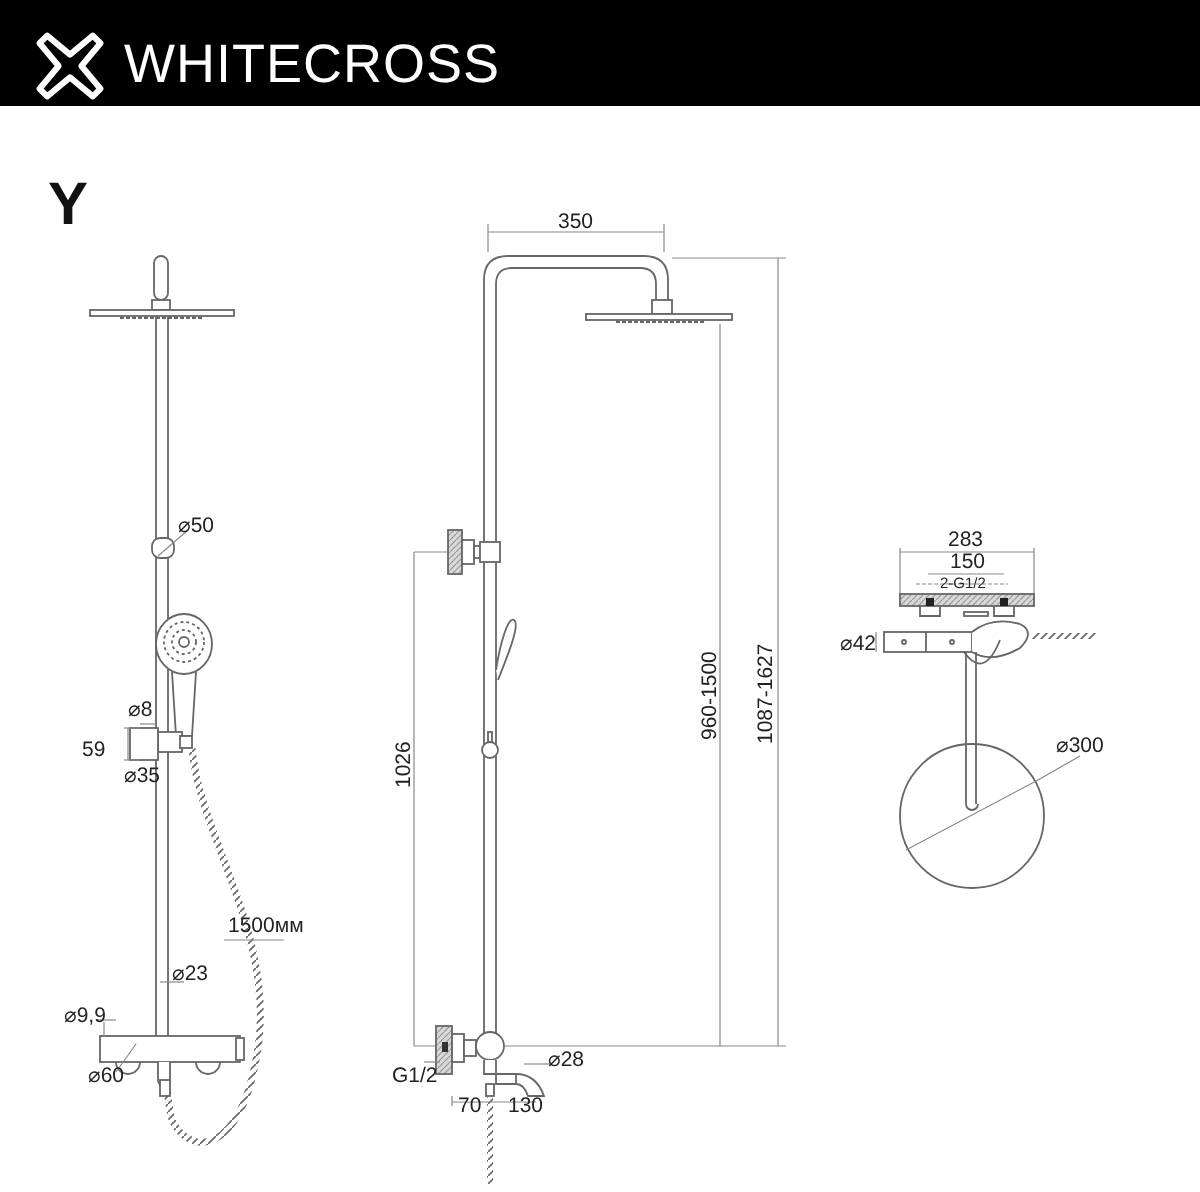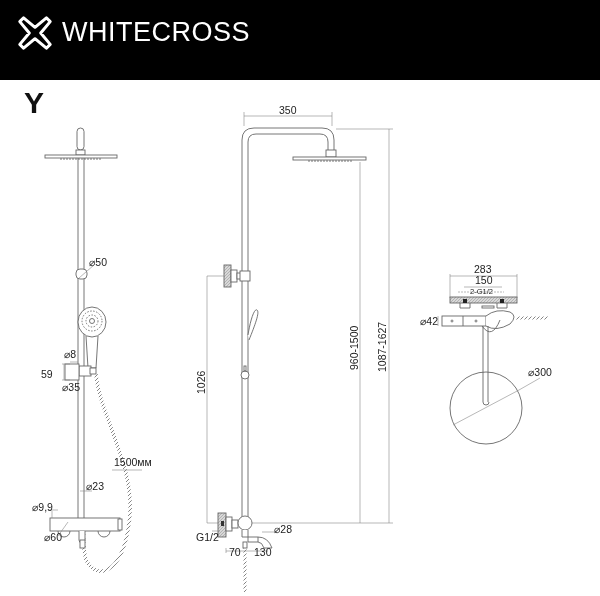--- a/index.html
+++ b/index.html
@@ -1,17 +1,17 @@
 <!DOCTYPE html>
 <html><head>
   <meta charset="utf-8">
   <style>
     html, body { margin: 0; padding: 0; background: #ffffff; }
     body { width: 600px; height: 596px; position: relative; overflow: hidden; font-family: "Liberation Sans", sans-serif; }
-    .header { position: absolute; left: 0; top: 0; width: 600px; height: 80px; background: #000000; }
+    .header { position: absolute; left: 0; top: 0; width: 600px; height: 53px; background: #000000; }
     .logo-icon { position: absolute; left: 16px; top: 14px; width: 38px; height: 38px; }
     .brand { position: absolute; left: 62px; top: 17px; color: #ffffff; font-size: 27px; letter-spacing: 0.5px; font-family: "Liberation Sans", sans-serif; }
     .model { position: absolute; left: 24px; top: 86px; font-size: 30px; font-weight: bold; color: #111; font-family: "Liberation Sans", sans-serif; }
     svg.drawing { position: absolute; left: 0; top: 0; width: 600px; height: 596px; }
     .lbl { font-family: "Liberation Sans", sans-serif; font-size: 10.5px; fill: #222; }
   </style>
 </head>
 <body>
 
 <div class="header">

